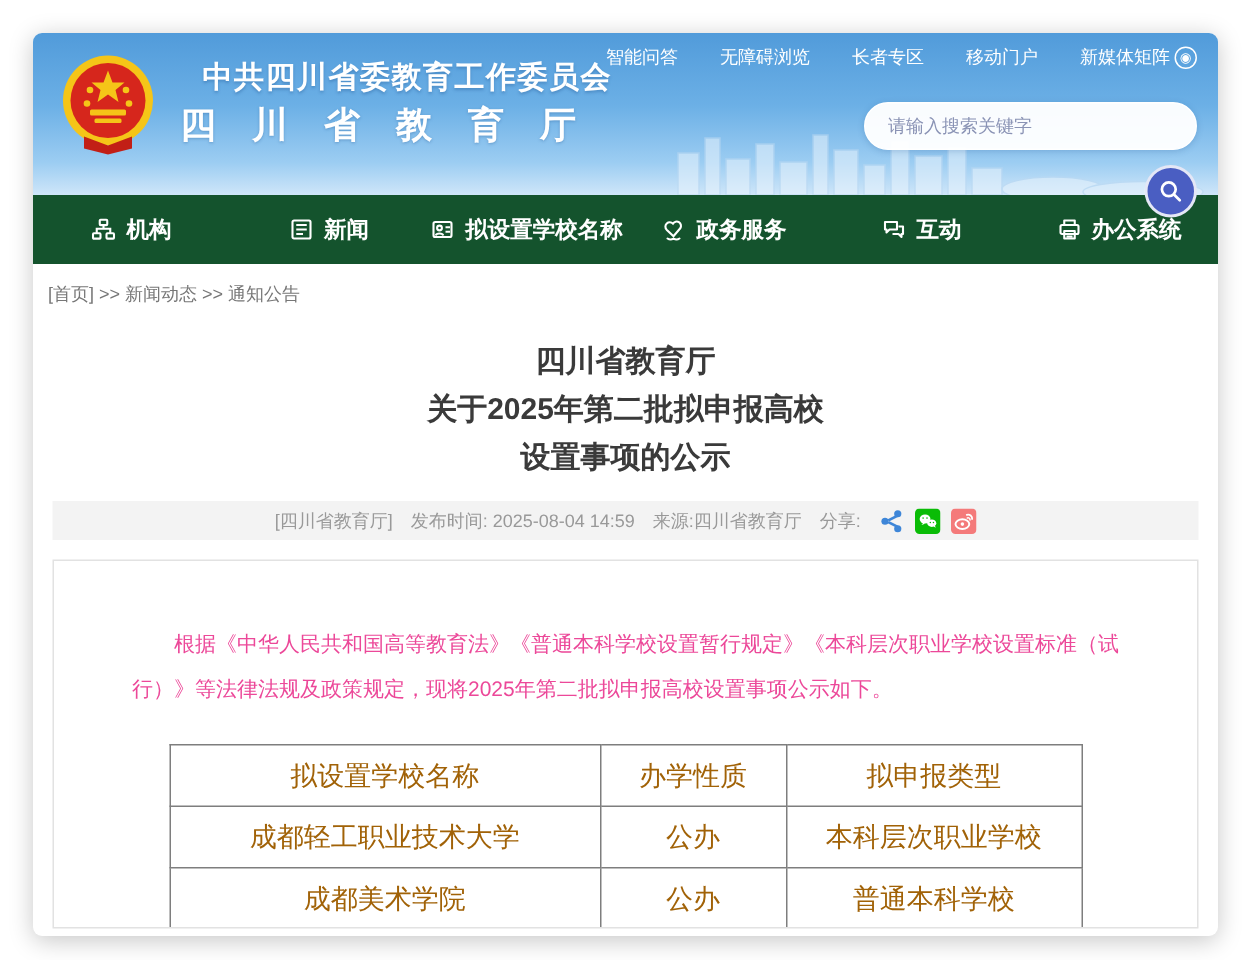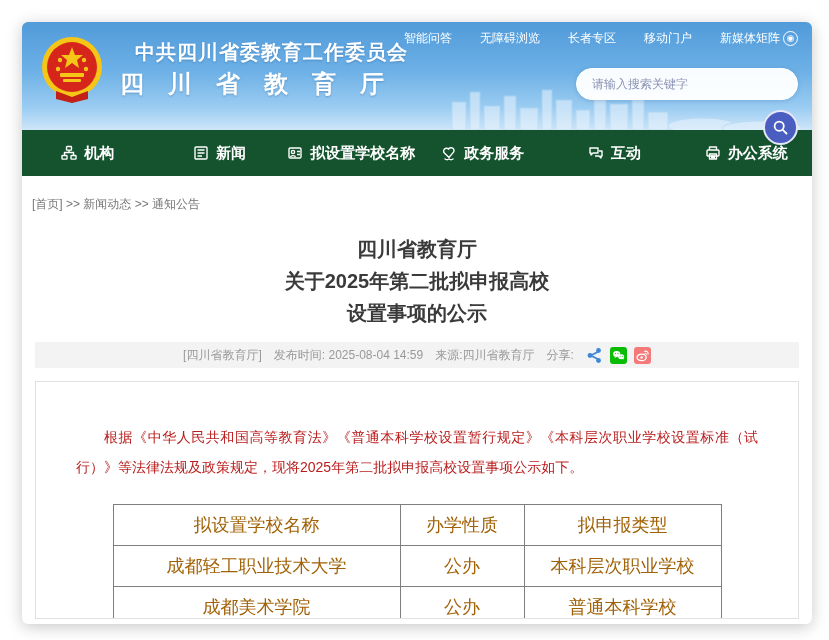--- a/index.html
+++ b/index.html
@@ -36,30 +36,30 @@
   .search-input::placeholder{color:#8a93b5;}
   .search-btn{width:35px;height:35px;border-radius:50%;background:#4a5ec2;border:2px solid rgba(255,255,255,.85);
     display:flex;align-items:center;justify-content:center;cursor:pointer;padding:0;}
   .skyline{position:absolute;left:0;right:0;bottom:0;height:42px;opacity:.55;}
   
   .nav{height:46px;flex:0 0 46px;background:#14532d;display:flex;}
   .nav-item{flex:1;display:flex;align-items:center;justify-content:center;gap:7px;
     color:#ffffff;font-size:15px;font-weight:bold;cursor:pointer;white-space:nowrap;}
   .nav-icon{display:inline-flex;width:16px;height:16px;}
   
-  .breadcrumb{flex:0 0 auto;padding:20px 10px 10px;font-size:12px;color:#777;cursor:pointer;}
+  .breadcrumb{flex:0 0 auto;padding:12px 10px 10px;font-size:12px;color:#777;cursor:pointer;}
   
   .article-title{margin-top:10px;text-align:center;font-size:20px;font-weight:bold;
     color:#3a3a3a;line-height:32px;}
   .meta-bar{margin:13px 13px 0;background:#f3f3f3;height:26px;display:flex;align-items:center;
     justify-content:center;gap:12px;font-size:12px;color:#999;}
   .meta-bar .share-icons{display:flex;gap:7px;align-items:center;}
   .share-icon{width:17px;height:17px;display:inline-flex;cursor:pointer;}
   .content-box{margin:13px 13px 5px;border:1px solid #e2e2e2;flex:1;overflow:hidden;background:#fff;}
-  .body-paragraph{margin:40px 40px 0;font-size:14px;color:#b91c1c;line-height:30px;
+  .body-paragraph{margin:40px 52px 0;font-size:14px;color:#ec4899;line-height:30px;
     text-indent:2em;text-align:justify;}
   .school-table{margin:22px auto 0;border-collapse:collapse;
     font-family:"Liberation Serif","DejaVu Serif",serif;font-size:18px;color:#a16207;}
   .school-table td{border:1px solid #7e7e7e;text-align:center;height:40px;padding:0 8px;}
   .col-name{width:270px;}
   .col-type{width:107px;}
   .col-apply{width:180px;margin-top:8px;}
 </style>
 </head>
 <body>

